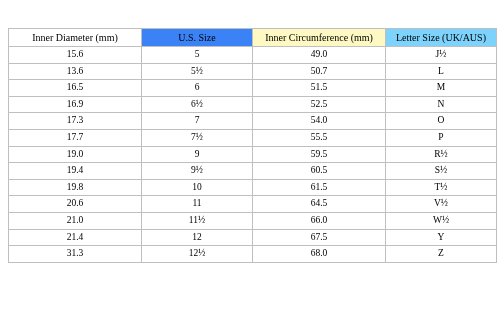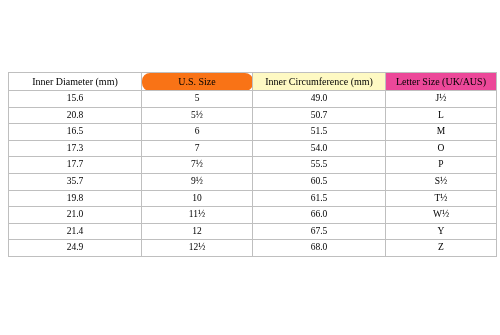--- a/index.html
+++ b/index.html
@@ -18,21 +18,20 @@
     position: absolute;
     left: 8px;
     top: 28px;
     width: 484px;
   }
   table.ring-table {
     border-collapse: collapse;
     width: 484px;
     table-layout: fixed;
     font-size: 9.5px;
-    margin-top: 44px;
   }
   table.ring-table th,
   table.ring-table td {
     border: 1px solid #bfbfbf;
     text-align: center;
     vertical-align: middle;
     height: 15.6px;
     line-height: 15.6px;
     padding: 0;
     font-weight: normal;
@@ -43,23 +42,23 @@
     font-size: 10px;
     height: 17px;
     line-height: 17px;
   }
   .col-0 { width: 132px; }
   .col-1 { width: 110px; }
   .col-2 { width: 132px; }
   .col-3 { width: 110px; }
 
   .hdr-0 { background: #ffffff; }
-  .hdr-1 { background: #f97316; border-radius: 8px; }
+  .hdr-1 { background: #3b82f6; }
   .hdr-2 { background: #fef9c3; }
-  .hdr-3 { background: #ec4899; }
+  .hdr-3 { background: #7dd3fc; }
 </style>
 </head>
 <body>
 
 <div id="sheet">
   <table class="ring-table">
     <thead>
       <tr>
         <th class="col-0 hdr-0">Inner Diameter (mm)</th>
         <th class="col-1 hdr-1">U.S. Size</th>
@@ -68,68 +67,86 @@
       </tr>
     </thead>
     <tbody id="tbody">
         <tr>
           <td class="col-0">15.6</td>
           <td class="col-1">5</td>
           <td class="col-2">49.0</td>
           <td class="col-3">J½</td>
         </tr>
         <tr>
-          <td class="col-0">20.8</td>
+          <td class="col-0">13.6</td>
           <td class="col-1">5½</td>
           <td class="col-2">50.7</td>
           <td class="col-3">L</td>
         </tr>
         <tr>
           <td class="col-0">16.5</td>
           <td class="col-1">6</td>
           <td class="col-2">51.5</td>
           <td class="col-3">M</td>
+        </tr>
+        <tr>
+          <td class="col-0">16.9</td>
+          <td class="col-1">6½</td>
+          <td class="col-2">52.5</td>
+          <td class="col-3">N</td>
         </tr>
         <tr>
           <td class="col-0">17.3</td>
           <td class="col-1">7</td>
           <td class="col-2">54.0</td>
           <td class="col-3">O</td>
         </tr>
         <tr>
           <td class="col-0">17.7</td>
           <td class="col-1">7½</td>
           <td class="col-2">55.5</td>
           <td class="col-3">P</td>
         </tr>
         <tr>
-          <td class="col-0">35.7</td>
+          <td class="col-0">19.0</td>
+          <td class="col-1">9</td>
+          <td class="col-2">59.5</td>
+          <td class="col-3">R½</td>
+        </tr>
+        <tr>
+          <td class="col-0">19.4</td>
           <td class="col-1">9½</td>
           <td class="col-2">60.5</td>
           <td class="col-3">S½</td>
         </tr>
         <tr>
           <td class="col-0">19.8</td>
           <td class="col-1">10</td>
           <td class="col-2">61.5</td>
           <td class="col-3">T½</td>
+        </tr>
+        <tr>
+          <td class="col-0">20.6</td>
+          <td class="col-1">11</td>
+          <td class="col-2">64.5</td>
+          <td class="col-3">V½</td>
         </tr>
         <tr>
           <td class="col-0">21.0</td>
           <td class="col-1">11½</td>
           <td class="col-2">66.0</td>
           <td class="col-3">W½</td>
         </tr>
         <tr>
           <td class="col-0">21.4</td>
           <td class="col-1">12</td>
           <td class="col-2">67.5</td>
           <td class="col-3">Y</td>
         </tr>
         <tr>
-          <td class="col-0">24.9</td>
+          <td class="col-0">31.3</td>
           <td class="col-1">12½</td>
           <td class="col-2">68.0</td>
           <td class="col-3">Z</td>
         </tr>
       </tbody>
   </table>
 </div>
 
 </body></html>

